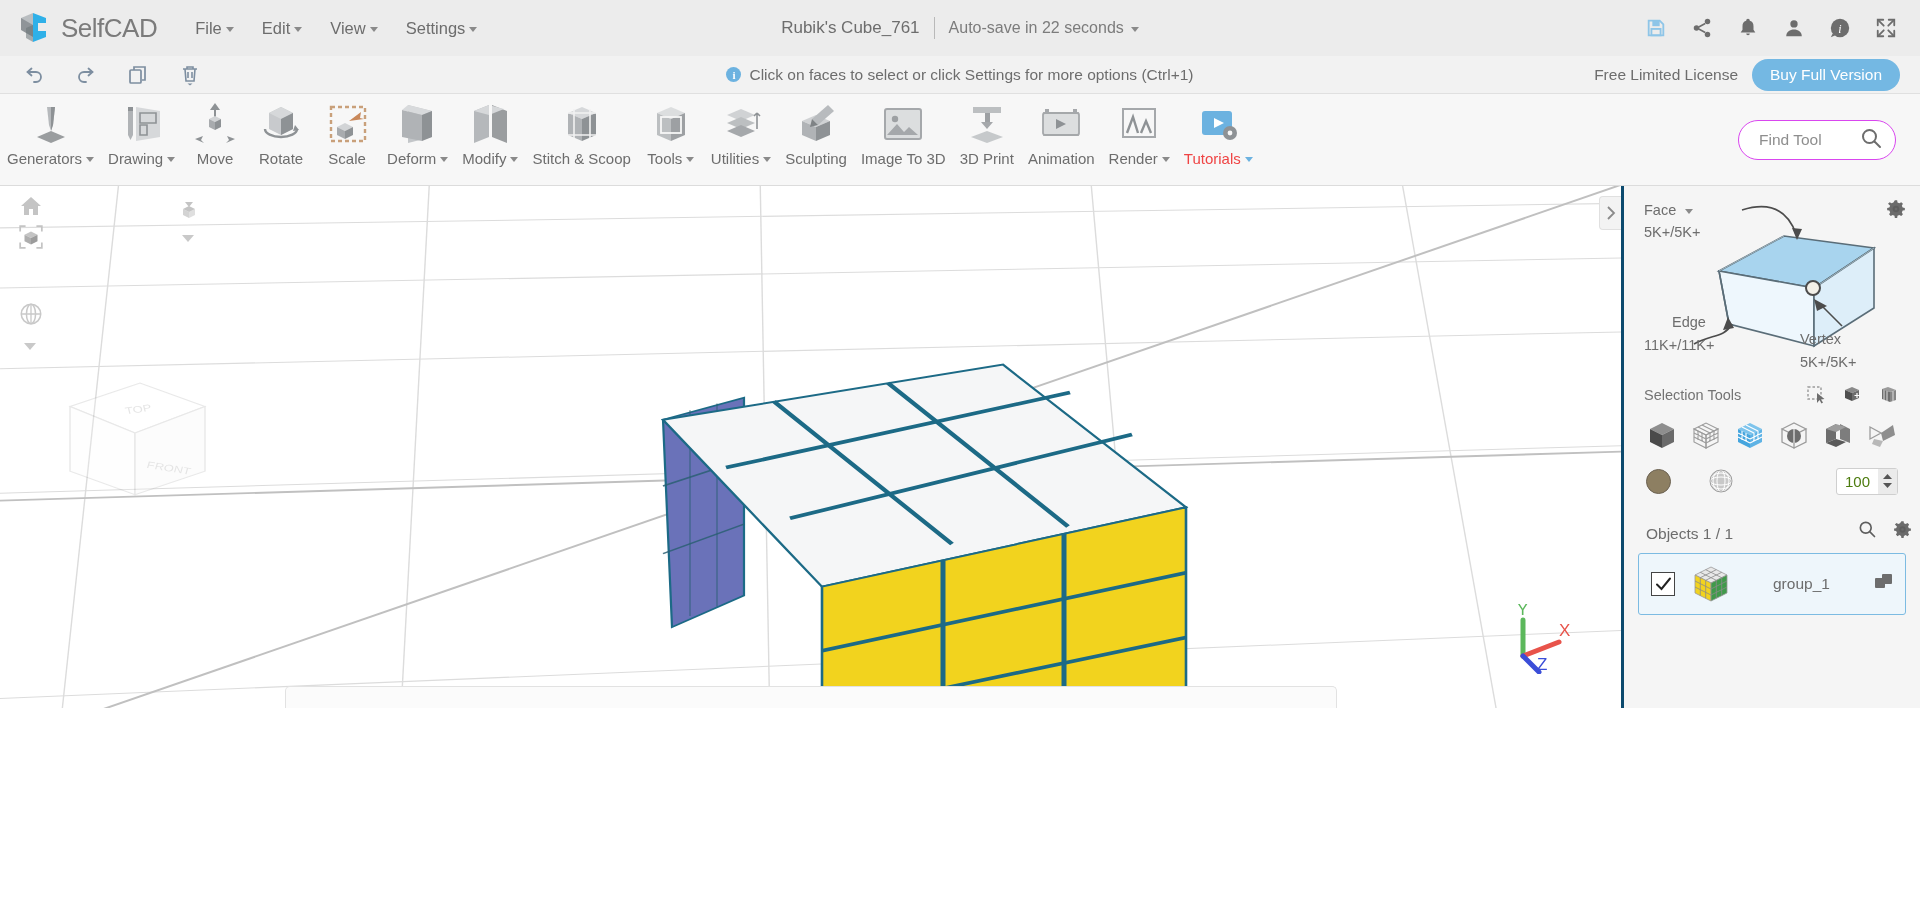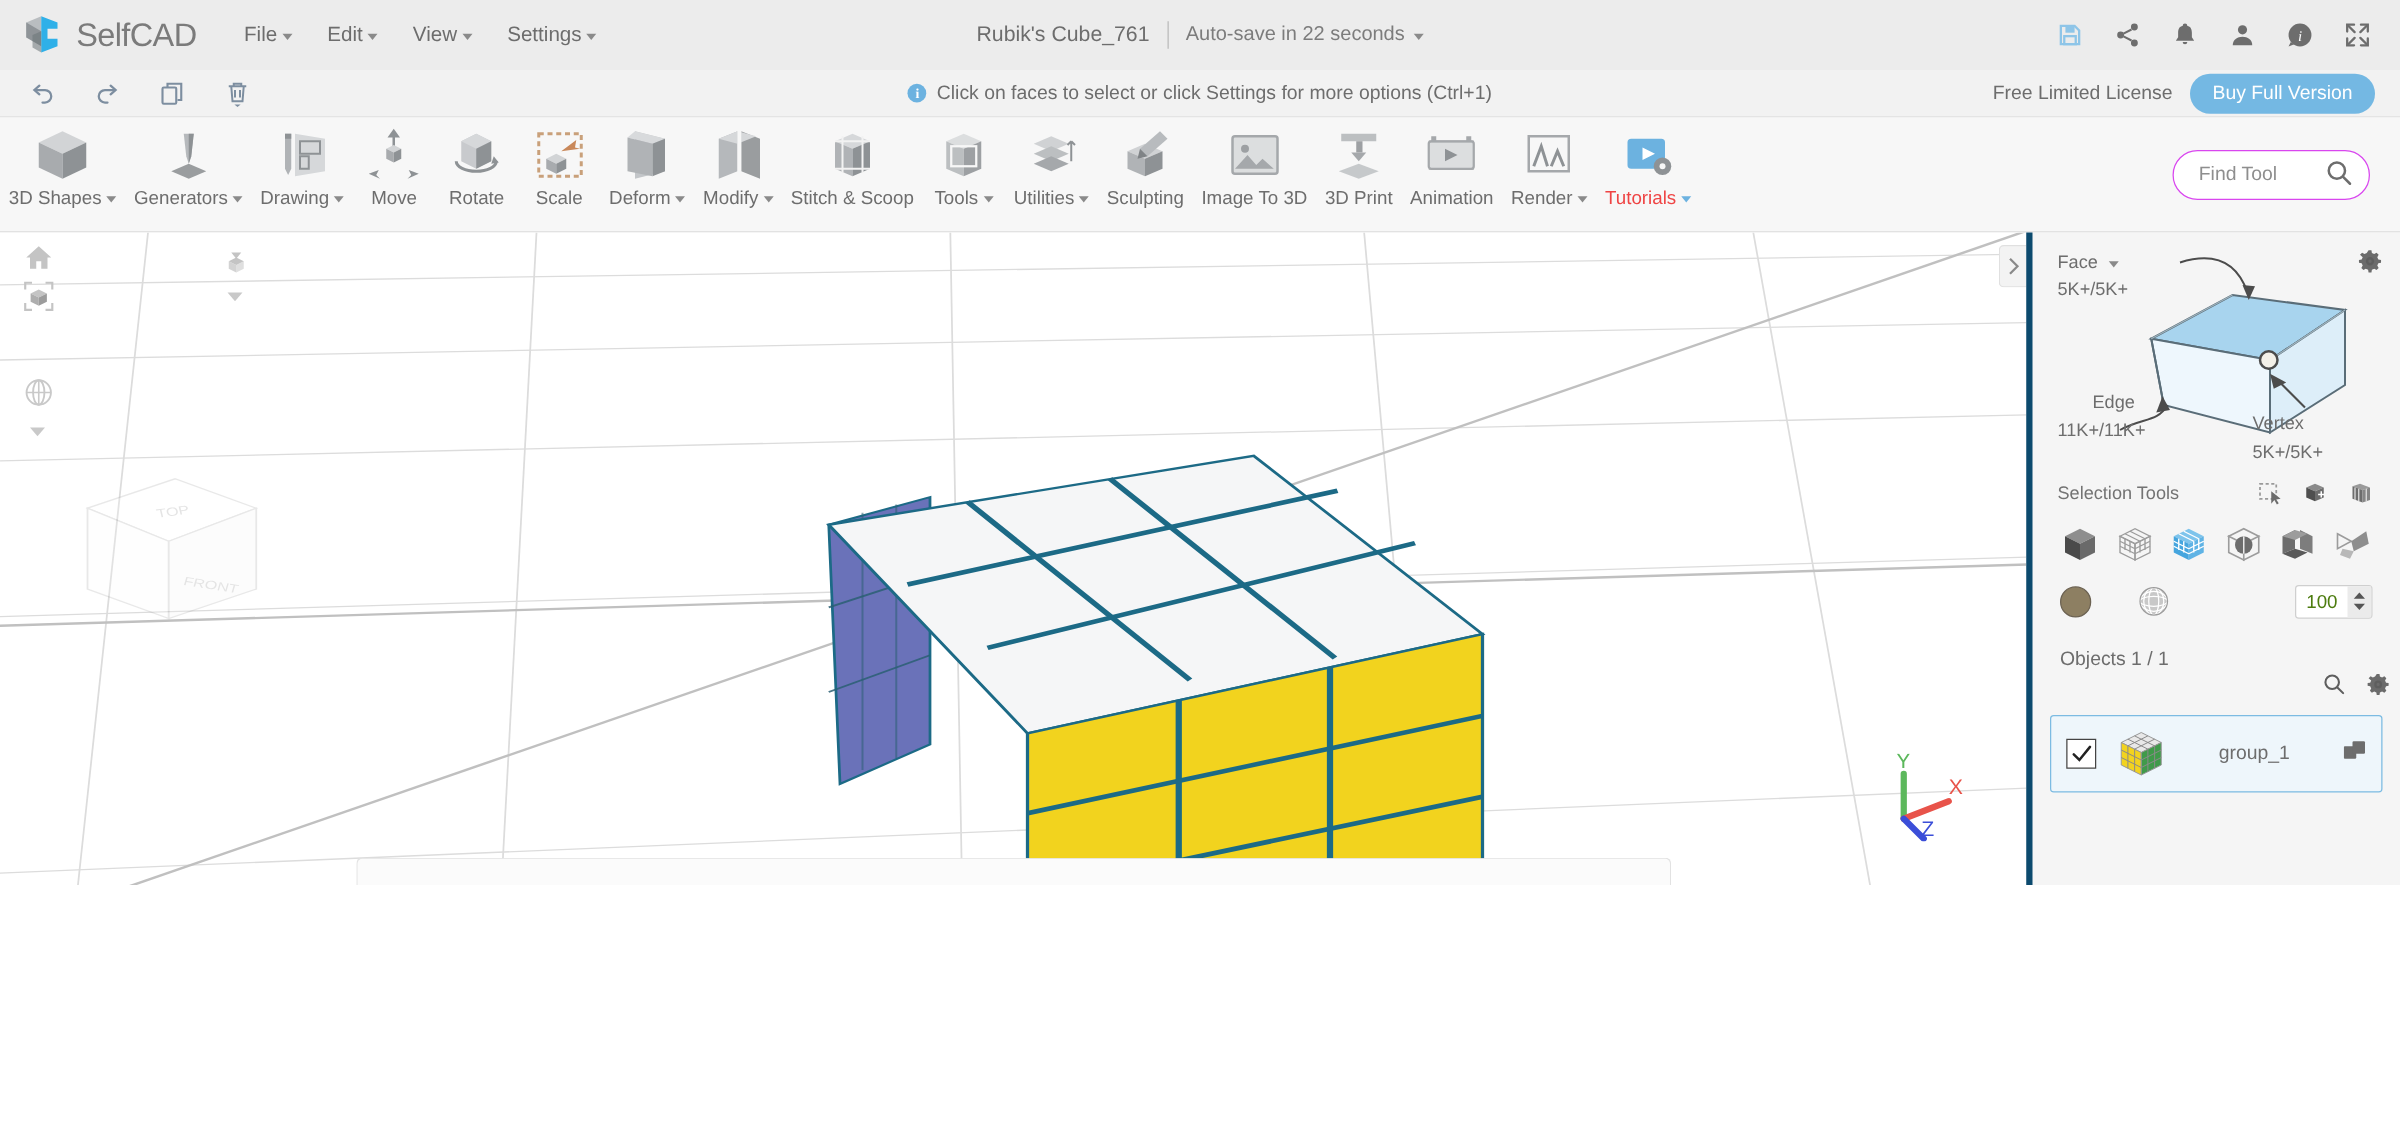--- a/index.html
+++ b/index.html
@@ -98,21 +98,21 @@
     border-radius: 4px 0 0 4px; display: flex; align-items: center; justify-content: center; cursor: pointer;
   }
   .bottom-panel {
     position: absolute; left: 50%; transform: translateX(-50%); bottom: 0;
     width: 1052px; height: 22px; background: #fbfbfb; border: 1px solid #e2e2e2; border-bottom: none;
     border-radius: 5px 5px 0 0;
   }
 
   
   .rightpanel {
-    width: 299px; flex: 0 0 299px; background: #f5f5f5; border-left: 5px solid #0c4a6e;
+    width: 299px; flex: 0 0 299px; background: #f5f5f5; border-left: 3px solid #0c4a6e;
     position: relative; display: flex; flex-direction: column; padding: 10px 0 0 0;
   }
   .rp-gear { position: absolute; right: 14px; top: 13px; cursor: pointer; }
   .sel-diagram { position: relative; height: 185px; }
   .sel-lbl { position: absolute; font-size: 14.5px; color: #6d6d6d; line-height: 1.45; }
   .sel-mode-head { display: flex; align-items: center; gap: 9px; cursor: pointer; }
   .seltools-row { display: flex; align-items: center; padding: 0 20px; margin-top: 4px; }
   .seltools-label { font-size: 14.5px; color: #737373; }
   .seltools-icons { margin-left: auto; display: flex; align-items: center; gap: 14px; }
   .mini-ico { cursor: pointer; width: 22px; height: 20px; display: flex; align-items: center; justify-content: center; }
@@ -120,21 +120,21 @@
   .mode-ico { cursor: pointer; width: 32px; height: 32px; display: flex; align-items: center; justify-content: center; }
   .mat-row { display: flex; align-items: center; gap: 34px; padding: 14px 22px 0 22px; }
   .swatch { width: 25px; height: 25px; border-radius: 50%; border: 1px solid #6c6252; cursor: pointer; }
   .spinbox {
     margin-left: auto; display: flex; align-items: center; border: 1px solid #cfcfcf;
     background: #fff; border-radius: 3px; height: 27px; width: 62px; padding-left: 8px; cursor: text;
   }
   .spinbox span { font-size: 15px; color: #4d7c0f; }
   .spin-arrows { margin-left: auto; display: flex; flex-direction: column; gap: 2px;
     background: #ebebeb; height: 100%; justify-content: center; align-items: center; width: 19px; cursor: pointer; }
-  .obj-head { display: flex; align-items: flex-start; padding: 22px 8px 10px 22px; flex-direction: column; }
+  .obj-head { display: flex; align-items: flex-end; padding: 22px 8px 10px 22px; }
   .obj-title { font-size: 15.5px; color: #6d6d6d; }
   .obj-actions { margin-left: auto; display: flex; align-items: center; gap: 16px; }
   .obj-list { padding: 0 14px; }
   .obj-item {
     display: flex; align-items: center; gap: 14px; background: #eef6fb;
     border: 1px solid #7cbbe2; border-radius: 3px; padding: 8px 12px; cursor: pointer;
   }
   .obj-check {
     width: 24px; height: 24px; border: 1.5px solid #444; background: #fff;
     display: flex; align-items: center; justify-content: center; flex: 0 0 24px; cursor: pointer;
@@ -267,33 +267,20 @@
     </div>
 
     <div class="license">
       <span class="license-text">Free Limited License</span>
       <button class="buy-btn">Buy Full Version</button>
     </div>
   </div>
 
   <div class="toolbar">
 
-    <div class="tool">
-      <div class="tool-ico">
-        <svg width="52" height="50" viewBox="0 0 52 50">
-          <path d="M26 6 L45 15 L26 24 L7 15 Z" fill="#d2d4d6"></path>
-          <path d="M7 15 L26 24 L26 44 L7 35 Z" fill="#a8abae"></path>
-          <path d="M45 15 L26 24 L26 44 L45 35 Z" fill="#8e9295"></path>
-        </svg>
-      </div>
-      <div class="tool-lbl">
-        <span>3D Shapes</span>
-          <i class="caret"></i>
-      </div>
-    </div>
 
     <div class="tool">
       <div class="tool-ico">
         <svg width="52" height="50" viewBox="0 0 52 50">
           <path d="M22 8h8l-2 18-2 6-2-6z" fill="#b6b9bc"></path>
           <path d="M26 8l4 0-2 18-2 6z" fill="#8e9295"></path>
           <path d="M12 38 L26 32 L40 38 L26 44 Z" fill="#9a9d9f"></path>
         </svg>
       </div>
       <div class="tool-lbl">

